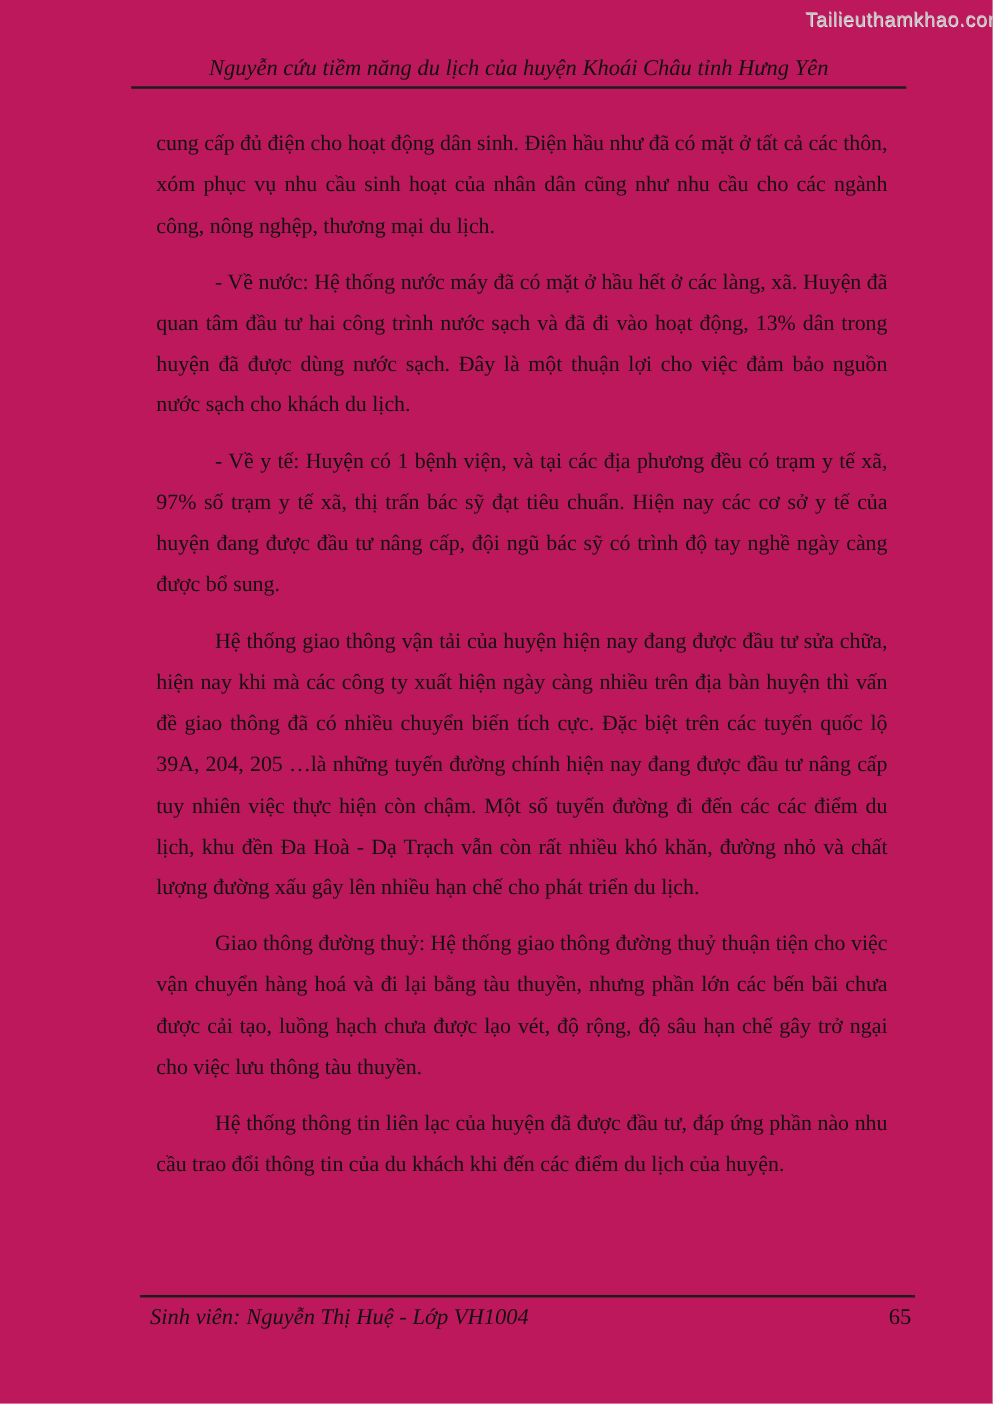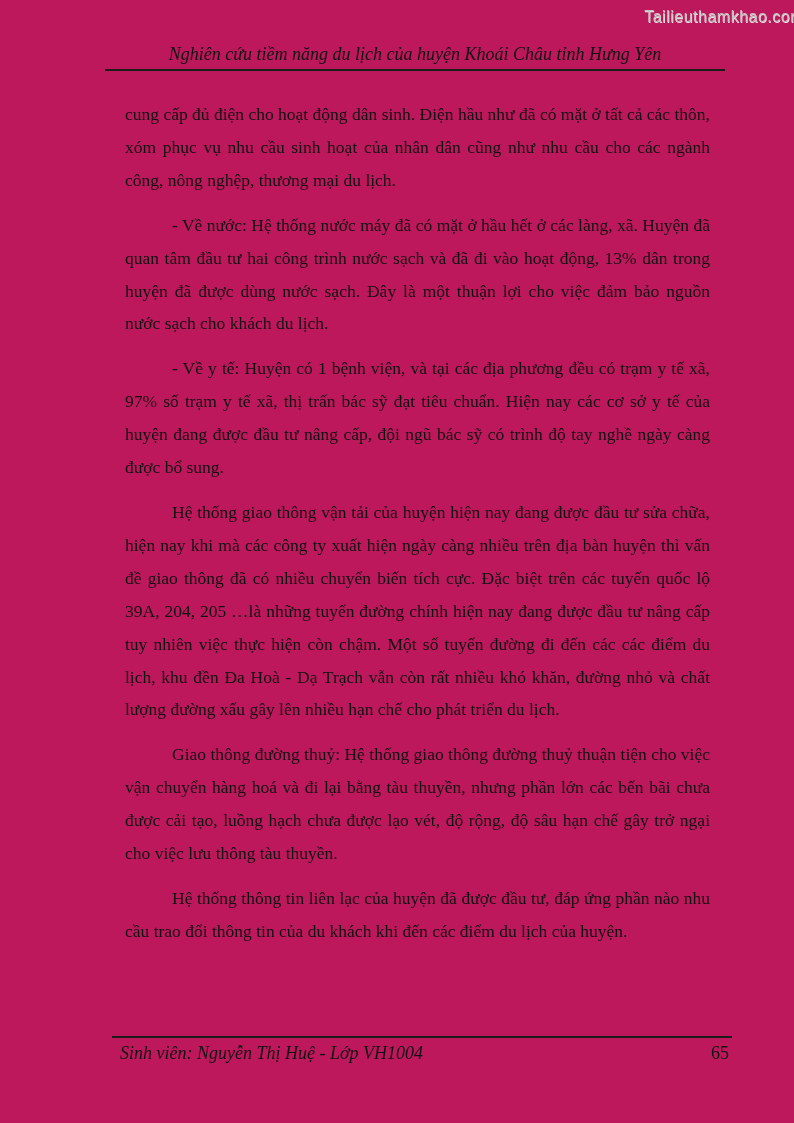--- a/index.html
+++ b/index.html
@@ -73,21 +73,21 @@
   .footer-page-number { font-style: normal; }
 </style>
 </head>
 <body>
 
 <div class="page">
 
   <div class="watermark">Tailieuthamkhao.com</div>
 
   <header class="page-header">
-    <div class="header-title">Nghiên cứu tiềm năng du lịch của huyện Khoái Châu tỉnh Hưng Yên</div>
+    <div class="header-title">Nguyễn cứu tiềm năng du lịch của huyện Khoái Châu tỉnh Hưng Yên</div>
     <hr class="header-rule">
   </header>
 
   <main class="doc-body">
     <p class="no-indent">cung cấp đủ điện cho hoạt động dân sinh. Điện hầu như đã có mặt ở tất cả các thôn, xóm phục vụ nhu cầu sinh hoạt của nhân dân cũng như nhu cầu cho các ngành công, nông nghệp, thương mại du lịch.</p>
     <p>- Về nước: Hệ thống nước máy đã có mặt ở hầu hết ở các làng, xã. Huyện đã quan tâm đầu tư hai công trình nước sạch và đã đi vào hoạt động, 13%  dân trong huyện đã được dùng nước sạch. Đây là một thuận lợi cho việc đảm bảo nguồn nước sạch cho khách du lịch.</p>
     <p>- Về y tế: Huyện có 1 bệnh viện, và tại các địa phương đều có trạm y tế xã, 97% số trạm y tế xã, thị trấn bác sỹ đạt tiêu chuẩn. Hiện nay các cơ sở y tế của huyện đang được đầu tư nâng cấp, đội ngũ bác sỹ có trình độ tay nghề ngày càng được bổ sung.</p>
     <p>Hệ thống giao thông vận tải của huyện hiện nay đang được đầu tư sửa chữa, hiện nay khi mà các công ty xuất hiện ngày càng nhiều trên địa bàn huyện thì vấn đề giao thông đã có nhiều chuyển biến tích cực. Đặc biệt trên các tuyến quốc lộ 39A, 204, 205 …là những tuyến đường chính hiện nay đang được đầu tư nâng cấp tuy nhiên việc thực hiện còn chậm. Một số tuyến đường đi đến các các điểm du lịch, khu đền Đa Hoà - Dạ Trạch vẫn còn rất nhiều khó khăn, đường nhỏ và chất lượng đường xấu gây lên nhiều hạn chế cho phát triển du lịch.</p>
     <p>Giao thông đường thuỷ: Hệ thống giao thông đường thuỷ thuận tiện cho việc vận chuyển hàng hoá và đi lại bằng tàu thuyền, nhưng phần lớn các bến bãi chưa được cải tạo, luồng hạch chưa được lạo vét, độ rộng, độ sâu hạn chế gây trở ngại cho việc lưu thông tàu thuyền.</p>
     <p>Hệ thống thông tin liên lạc của huyện đã được đầu tư, đáp ứng phần nào nhu cầu trao đổi thông tin của du khách khi đến các điểm du lịch của huyện.</p>

